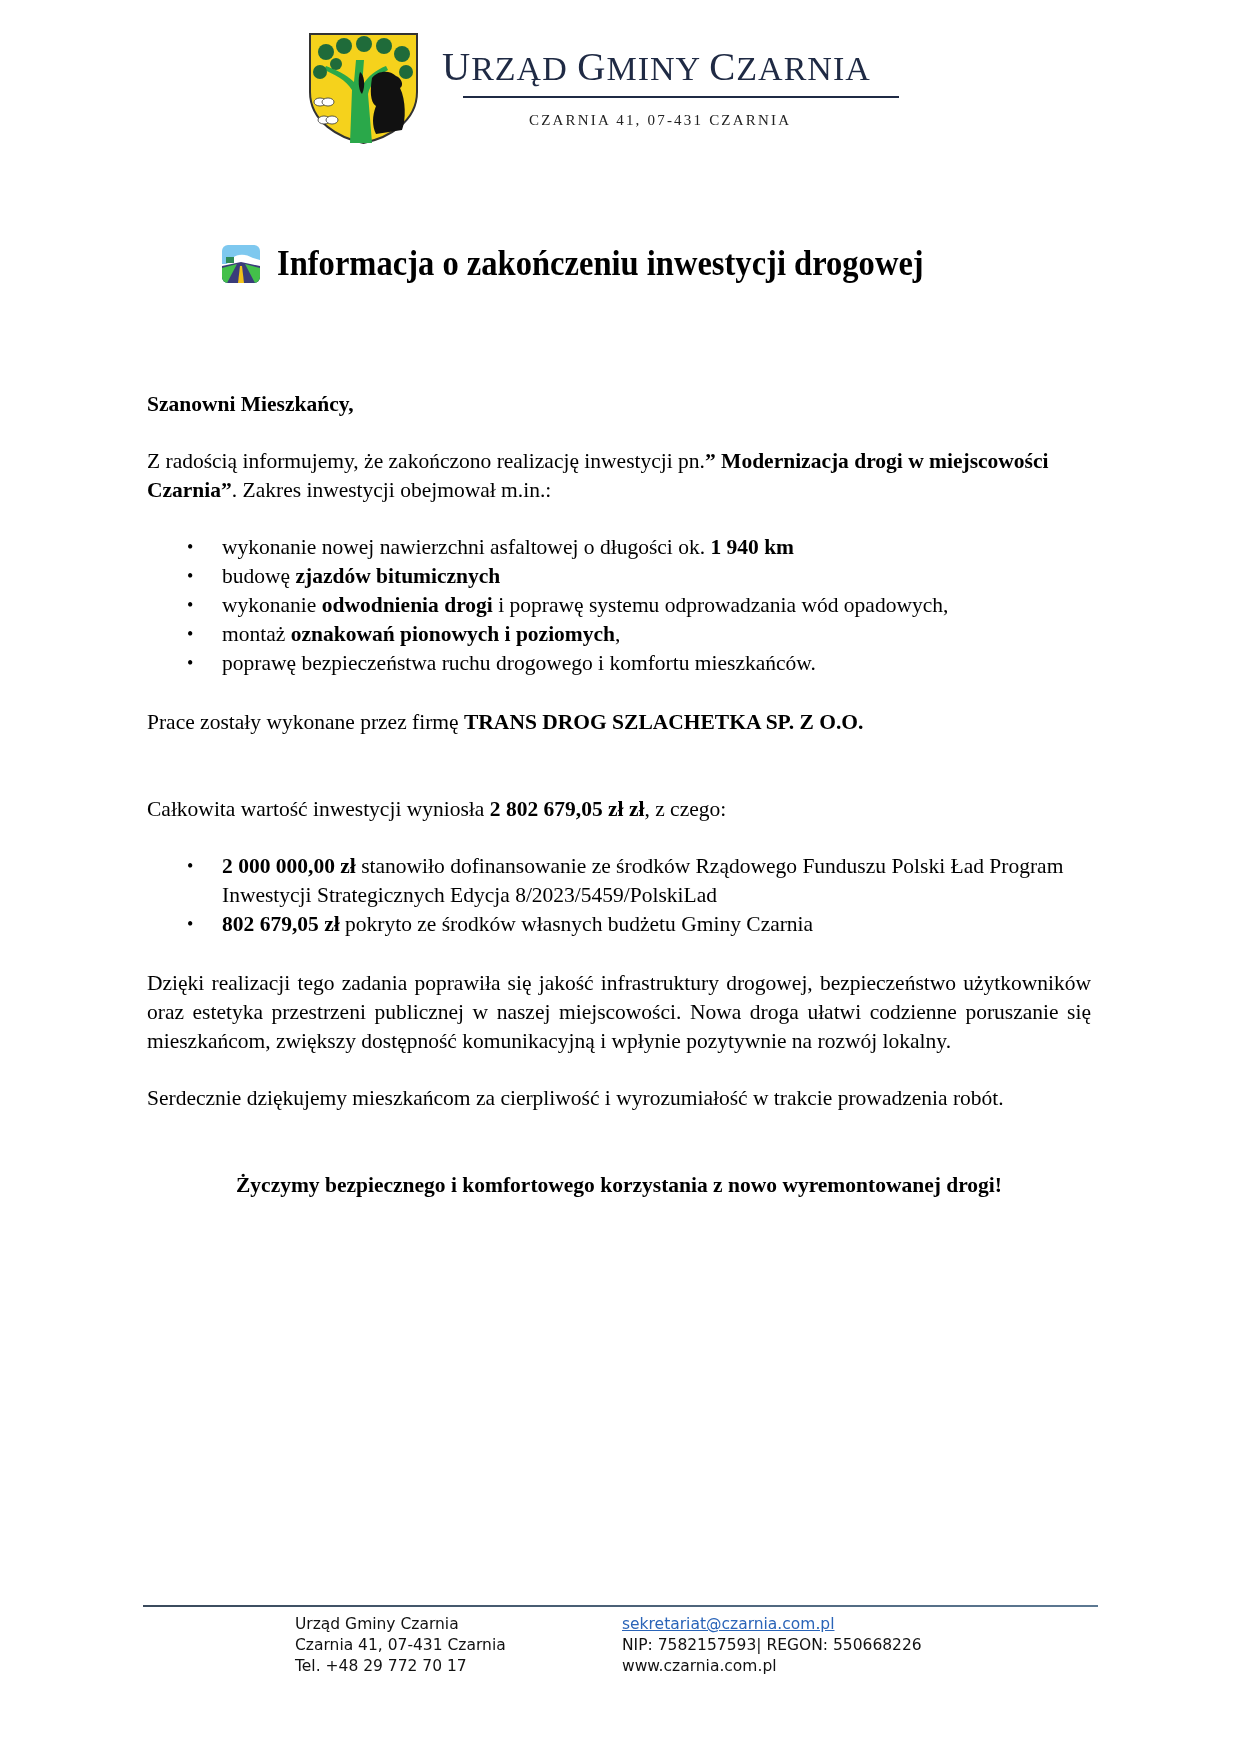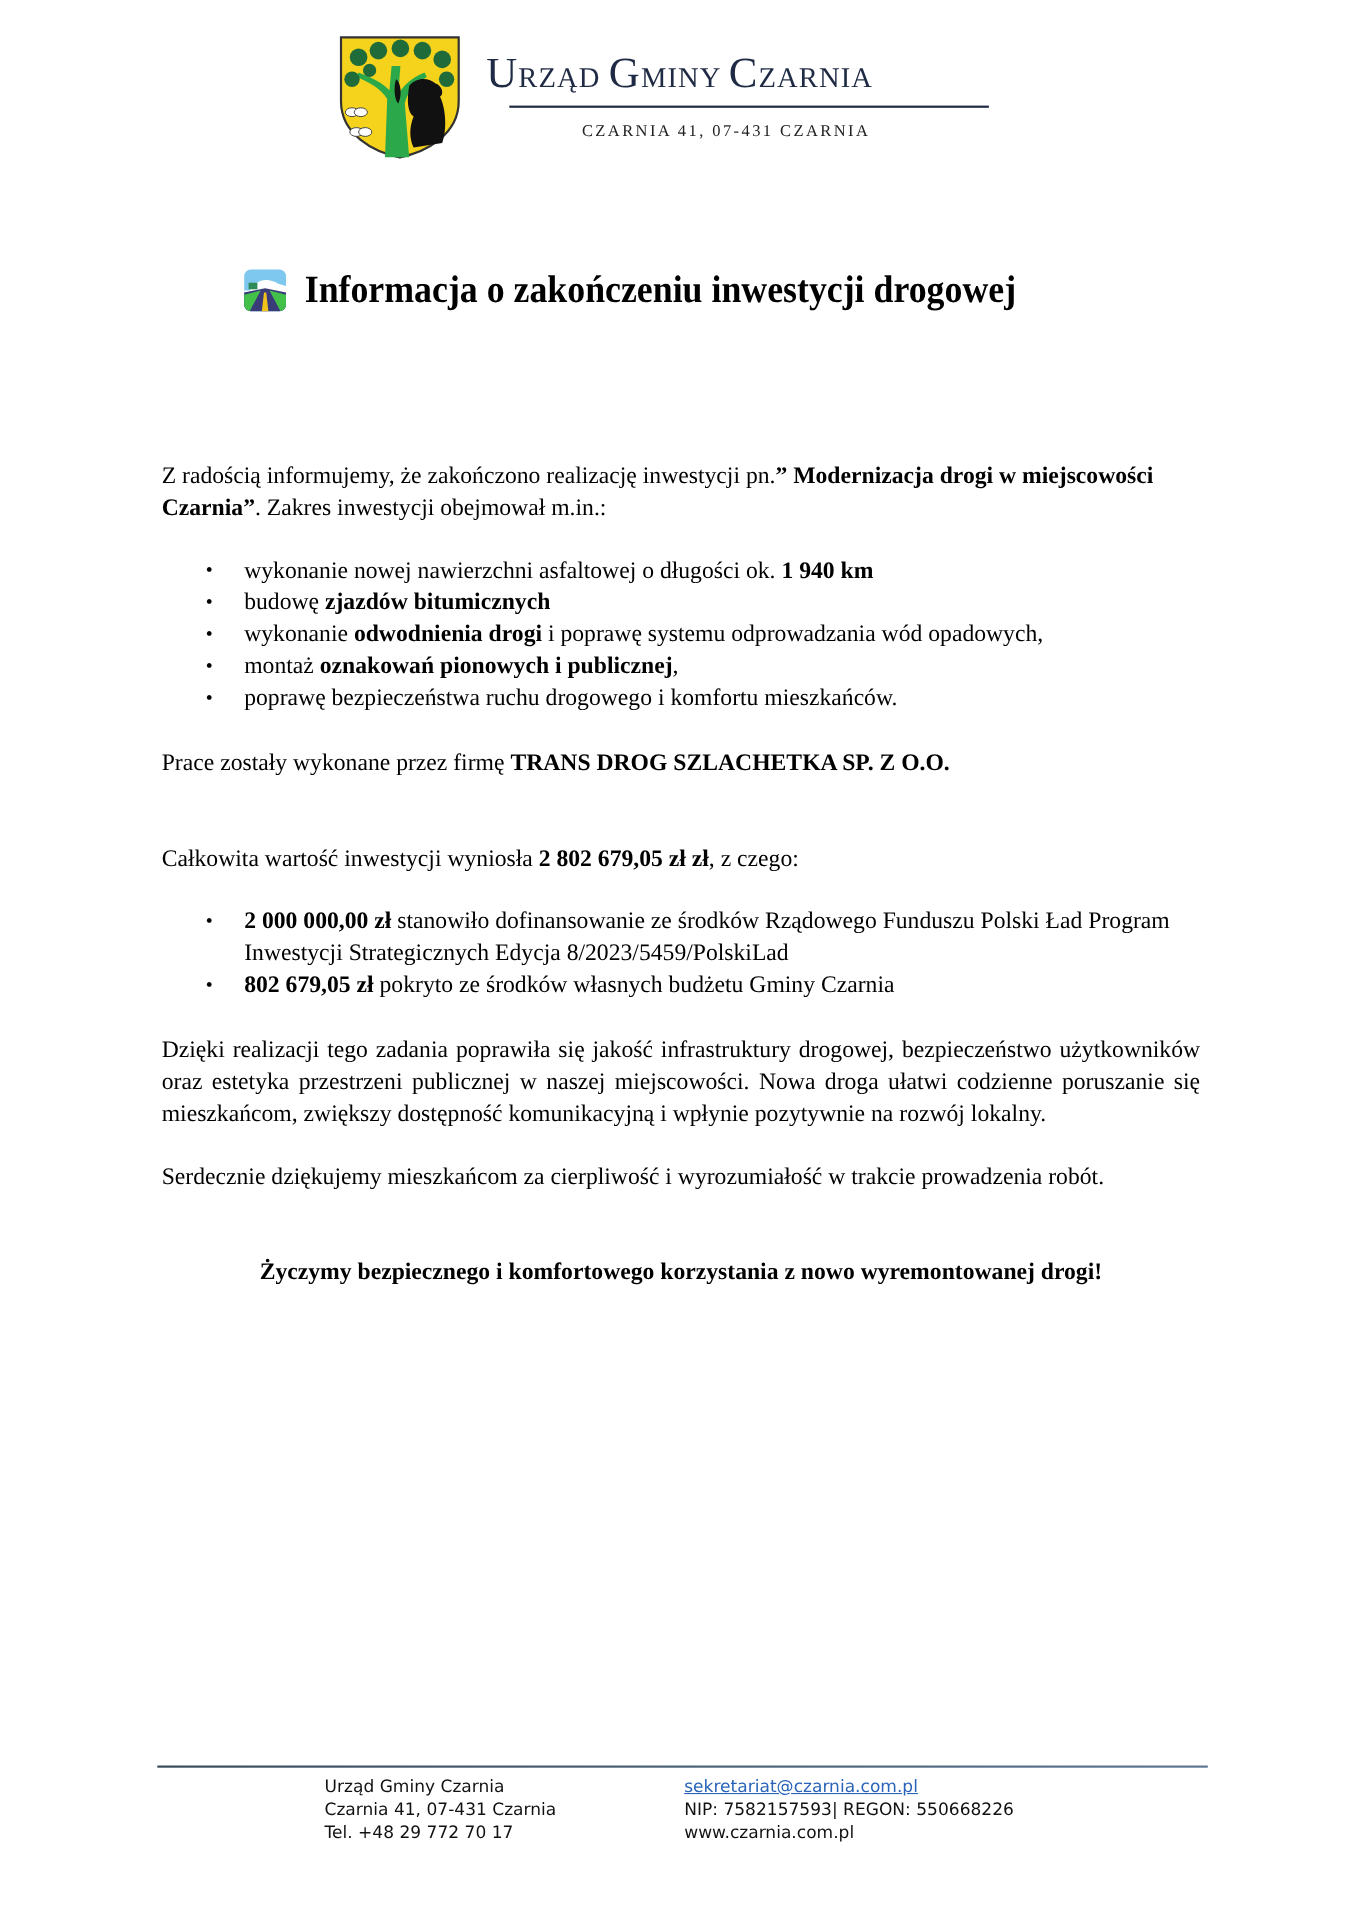--- a/index.html
+++ b/index.html
@@ -1,21 +1,21 @@
 <!DOCTYPE html>
 <html><head>
 <meta charset="utf-8">
 <style>
   html, body { margin: 0; padding: 0; background: #ffffff; }
   body { width: 1241px; height: 1755px; position: relative; overflow: hidden; font-family: "Liberation Serif", serif; color: #000; }
 
   
   .crest { position: absolute; left: 306px; top: 30px; width: 115px; height: 115px; }
   .brand-name { position: absolute; left: 442px; top: 44px; font-family: "Liberation Serif", serif; font-size: 39px; color: #1f2a44; letter-spacing: 1px; white-space: nowrap; }
-  .brand-name .sc { font-size: 26px; }
+  .brand-name .sc { font-size: 34px; }
   .brand-rule { position: absolute; left: 463px; top: 96px; width: 436px; height: 2px; background: #1f2a44; }
   .brand-address { position: absolute; left: 529px; top: 112px; font-family: "Liberation Serif", serif; font-size: 15px; letter-spacing: 2.2px; color: #222; white-space: nowrap; }
 
   
   .title-row { position: absolute; left: 221px; top: 244px; display: flex; align-items: center; text-align: right; }
   .title-icon { width: 40px; height: 40px; margin-right: 16px; }
   .title { font-family: "Liberation Serif", serif; font-weight: bold; font-size: 35px; white-space: nowrap; transform: scaleX(0.93); transform-origin: left center; }
 
   
   .content { position: absolute; left: 147px; top: 390px; width: 944px; font-size: 21.5px; line-height: 29px; }
@@ -79,28 +79,29 @@
       <path d="M1 24 L16 20 L6 39 H7 A6 6 0 0 1 1 33 Z" fill="#43c04a"></path>
       <path d="M39 24 L24 20 L34 39 H33 A6 6 0 0 0 39 33 Z" fill="#43c04a"></path>
       <path d="M19 22 L21 22 L23 39 L17 39 Z" fill="#f2c21a"></path>
       <rect x="5" y="13" width="8" height="6" fill="#2e8b57"></rect>
     </svg>
   </div>
   <div class="title">Informacja o zakończeniu inwestycji drogowej</div>
 </div>
 
 <div class="content">
+  <p class="greeting">Szanowni Mieszkańcy,</p>
   <div class="gap-1"></div>
   <p><span>Z radością informujemy, że zakończono realizację inwestycji pn.</span><span class="b">” Modernizacja drogi w miejscowości Czarnia”</span><span>. Zakres inwestycji obejmował m.in.:</span></p>
   <div class="gap-1"></div>
   <ul class="bullets">
     <li><span class="dot">•</span><span>wykonanie nowej nawierzchni asfaltowej o długości ok. </span><span class="b">1 940 km</span><span></span></li>
     <li><span class="dot">•</span><span>budowę </span><span class="b">zjazdów bitumicznych</span><span></span></li>
     <li><span class="dot">•</span><span>wykonanie </span><span class="b">odwodnienia drogi</span><span> i poprawę systemu odprowadzania wód opadowych,</span></li>
-    <li><span class="dot">•</span><span>montaż </span><span class="b">oznakowań pionowych i publicznej</span><span>,</span></li>
+    <li><span class="dot">•</span><span>montaż </span><span class="b">oznakowań pionowych i poziomych</span><span>,</span></li>
     <li><span class="dot">•</span><span>poprawę bezpieczeństwa ruchu drogowego i komfortu mieszkańców.</span><span class="b"></span><span></span></li>
   </ul>
   <div class="gap-2"></div>
   <p><span>Prace zostały wykonane przez firmę </span><span class="b">TRANS DROG SZLACHETKA SP. Z O.O.</span></p>
   <div class="gap-3"></div>
   <p><span>Całkowita wartość inwestycji wyniosła </span><span class="b">2 802 679,05 zł zł</span><span>, z czego:</span></p>
   <div class="gap-1"></div>
   <ul class="bullets">
     <li><span class="dot">•</span><span class="b">2 000 000,00 zł</span><span> stanowiło dofinansowanie ze środków Rządowego Funduszu Polski Ład Program Inwestycji Strategicznych Edycja 8/2023/5459/PolskiLad</span></li>
     <li><span class="dot">•</span><span class="b">802 679,05 zł</span><span> pokryto ze środków własnych budżetu Gminy Czarnia</span></li>

